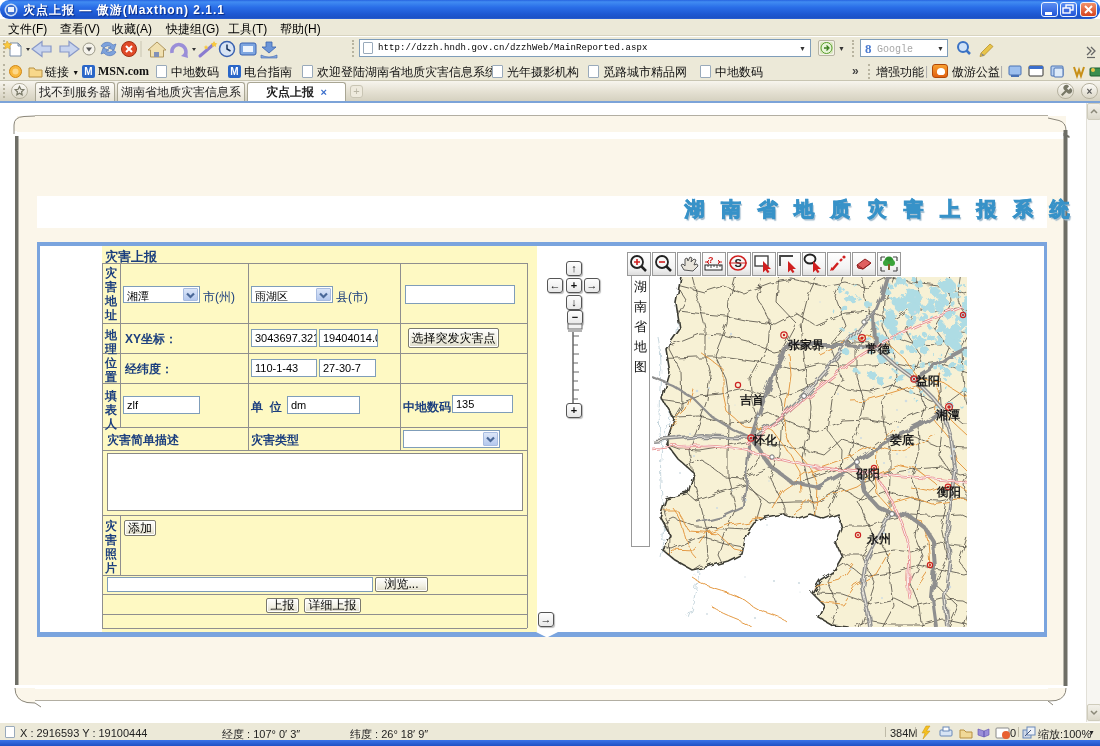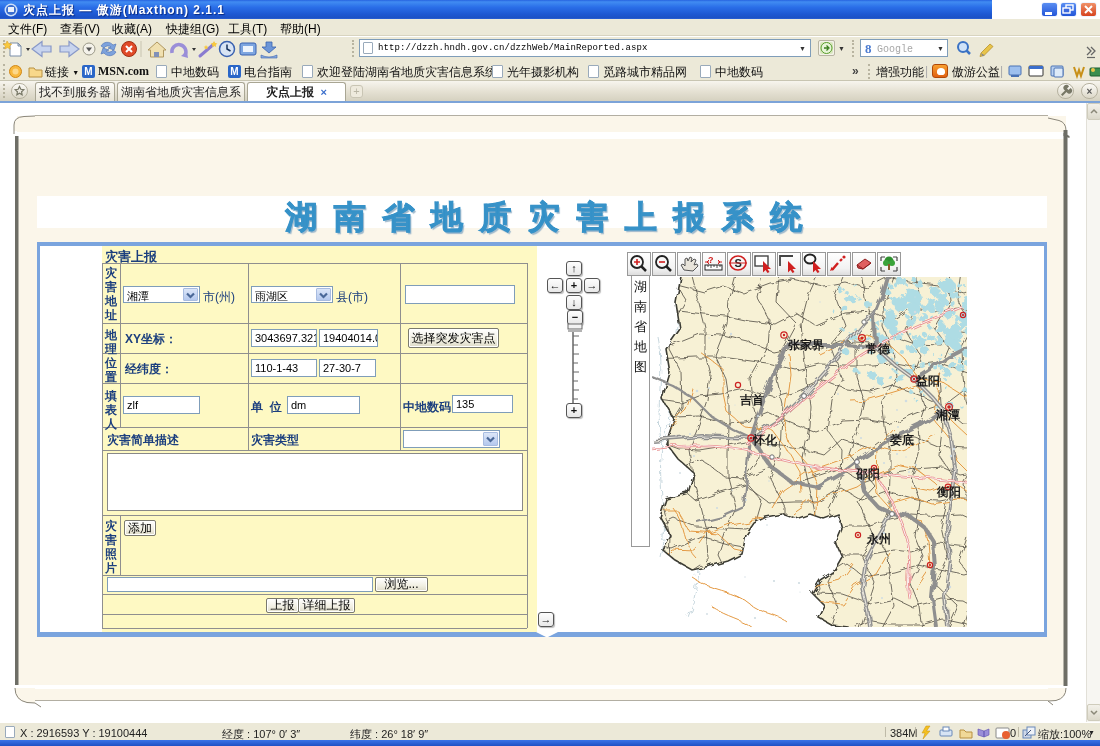--- a/index.html
+++ b/index.html
@@ -1,20 +1,20 @@
 <!DOCTYPE html>
 <html><head><meta charset="utf-8">
 <style>
 *{margin:0;padding:0;box-sizing:border-box}
 html,body{width:1100px;height:746px;overflow:hidden}
 body{position:relative;font-family:"Liberation Sans",sans-serif;background:#fff}
 .abs{position:absolute}
 
-#titlebar{left:0;top:0;width:992px;height:19px;
- background:linear-gradient(180deg,#2663e0 0%,#418cf2 10%,#2a6ee8 38%,#1d58d2 75%,#1c52c6 92%,#2a60d4 100%);}
+#titlebar{left:0;top:0;width:1100px;height:19px;
+ background:linear-gradient(180deg,#2663e0 0%,#418cf2 10%,#2a6ee8 38%,#1d58d2 75%,#1c52c6 92%,#2a60d4 100%);border-radius:9px;}
 #titlebar .ttext{position:absolute;left:23px;top:2px;color:#fff;font-weight:bold;font-size:12px;letter-spacing:1px;text-shadow:1px 1px 1px #0a2a80}
 .winbtn{position:absolute;top:2px;width:17px;height:15px;border:1px solid #eef4ff;border-radius:3px;color:#fff;font-size:10px;line-height:13px;text-align:center;font-weight:bold}
 
 #menubar{left:0;top:19px;width:1100px;height:17px;background:#ECE9D8;border-bottom:1px solid #d8d4c0;font-size:12px;color:#000}
 #menubar span{position:absolute;top:2px}
 
 #toolbar{left:0;top:37px;width:1100px;height:40px;background:#ECE9D8;border-bottom:1px solid #cfccb8}
 .grip{position:absolute;width:3px;border-left:2px dotted #b8b4a0}
 .urlbox{position:absolute;background:#fff;border:1px solid #7F9DB9;font-size:11px}
 
@@ -25,21 +25,21 @@
 #tabbar{left:0;top:81px;width:1100px;height:20px;background:linear-gradient(180deg,#f7f5ee 0%,#e4e0d2 55%,#d5d1c0 100%)}
 #tabline{left:0;top:101px;width:1100px;height:2px;background:#7ca3d8}
 .tab{position:absolute;top:1px;height:19px;border:1px solid #a9a694;border-bottom:none;border-radius:3px 3px 0 0;background:linear-gradient(180deg,#fdfcf9 0%,#e8e4d6 100%);font-size:12px;text-align:center;color:#222}
 .tab.active{background:#fff;font-weight:bold}
 .roundbtn{position:absolute;width:17px;height:16px;border:1px solid #b6b2a0;border-radius:8px;background:linear-gradient(180deg,#fcfbf7,#dcd8c8);text-align:center;font-size:10px;line-height:15px;color:#555}
 
 #content{left:0;top:103px;width:1086px;height:619px;background:#fff}
 #creamtop{left:17px;top:13px;width:1049px;height:16px;background:#fbf6ea}
 #creambody{left:17px;top:36px;width:1049px;height:546px;background:#fbf6ea}
 #titleband{left:37px;top:93px;width:1010px;height:32px;background:#fff}
-#titletext{left:0;top:93px;width:1086px;text-align:center;font-size:32px;font-weight:bold;color:#2e8ec6;-webkit-text-stroke:0.9px #3792c8;letter-spacing:16.5px;padding-left:18px;text-shadow:1.5px 1.5px 1px #9fb9cc, 0.4px 0 0 #2e8ec6}
+#titletext{left:0;top:93px;width:1086px;text-align:right;font-size:20px;font-weight:bold;color:#2e8ec6;-webkit-text-stroke:0.9px #3792c8;letter-spacing:16.5px;padding-left:18px;text-shadow:1.5px 1.5px 1px #9fb9cc, 0.4px 0 0 #2e8ec6}
 
 #panel{left:37px;top:139px;width:1010px;height:395px;background:#fff;border:3px solid #7fa8df;border-color:#7aa4de;border-top-width:4px;border-bottom-width:5px}
 
 #gform{position:absolute;left:62px;top:0px;width:435px;height:386px;background:#fef9c3;font-size:12px;color:#1c3f7e}
 .gl{position:absolute;background:#8f8f8f}
 .vlab{position:absolute;width:14px;font-weight:bold;font-size:12px;line-height:14px;color:#1c3f7e}
 .flab{position:absolute;font-weight:bold;font-size:12px;color:#1c3f7e}
 .inp{position:absolute;background:#fff;border:1px solid #7F9DB9;font-size:11px;font-family:"Liberation Sans",sans-serif;padding:2px 2px 0 3px;color:#000}
 .sel .arr{position:absolute;right:1px;top:1px;bottom:1px;width:15px;background:linear-gradient(180deg,#dce6f8,#b4c8ee);border:1px solid #a8bce0;border-radius:1px;text-align:center;line-height:12px}
 .xpbtn{position:absolute;background:linear-gradient(180deg,#ffffff,#f1efe2 60%,#dedbc8);border:1px solid #7b7a6e;border-radius:2px;font-size:12px;text-align:center;color:#000;box-shadow:inset 0 0 0 1px #fff}
@@ -295,21 +295,21 @@
 
       <div class="inp" style="left:5px;top:207px;width:416px;height:58px;border-color:#888"></div>
 
       <div class="vlab" style="left:3px;top:273px">灾害照片</div>
       <div class="xpbtn" style="left:22px;top:274px;width:32px;height:16px;line-height:14px">添加</div>
 
       <div class="inp" style="left:5px;top:331px;width:266px;height:15px"></div>
       <div class="xpbtn" style="left:273px;top:331px;width:53px;height:15px;line-height:13px">浏览...</div>
 
       <div class="xpbtn" style="left:164px;top:352px;width:33px;height:15px;line-height:13px">上报</div>
-      <div class="xpbtn" style="left:196px;top:352px;width:57px;height:15px;line-height:13px">详细上报</div>
+      <div class="xpbtn" style="left:202px;top:352px;width:57px;height:15px;line-height:13px">详细上报</div>
     </div>
 
     <div class="navb" style="left:526px;top:15px">↑</div>
     <div class="navb" style="left:507px;top:32px">←</div>
     <div class="navb" style="left:526px;top:32px">+</div>
     <div class="navb" style="left:544px;top:32px">→</div>
     <div class="navb" style="left:526px;top:49px">↓</div>
     <div class="navb" style="left:527px;top:64px">−</div>
     <svg class="abs" style="left:524px;top:76px" width="22" height="84">
       <rect x="4" y="2" width="14" height="5" fill="#f2f2f2" stroke="#666"></rect>

